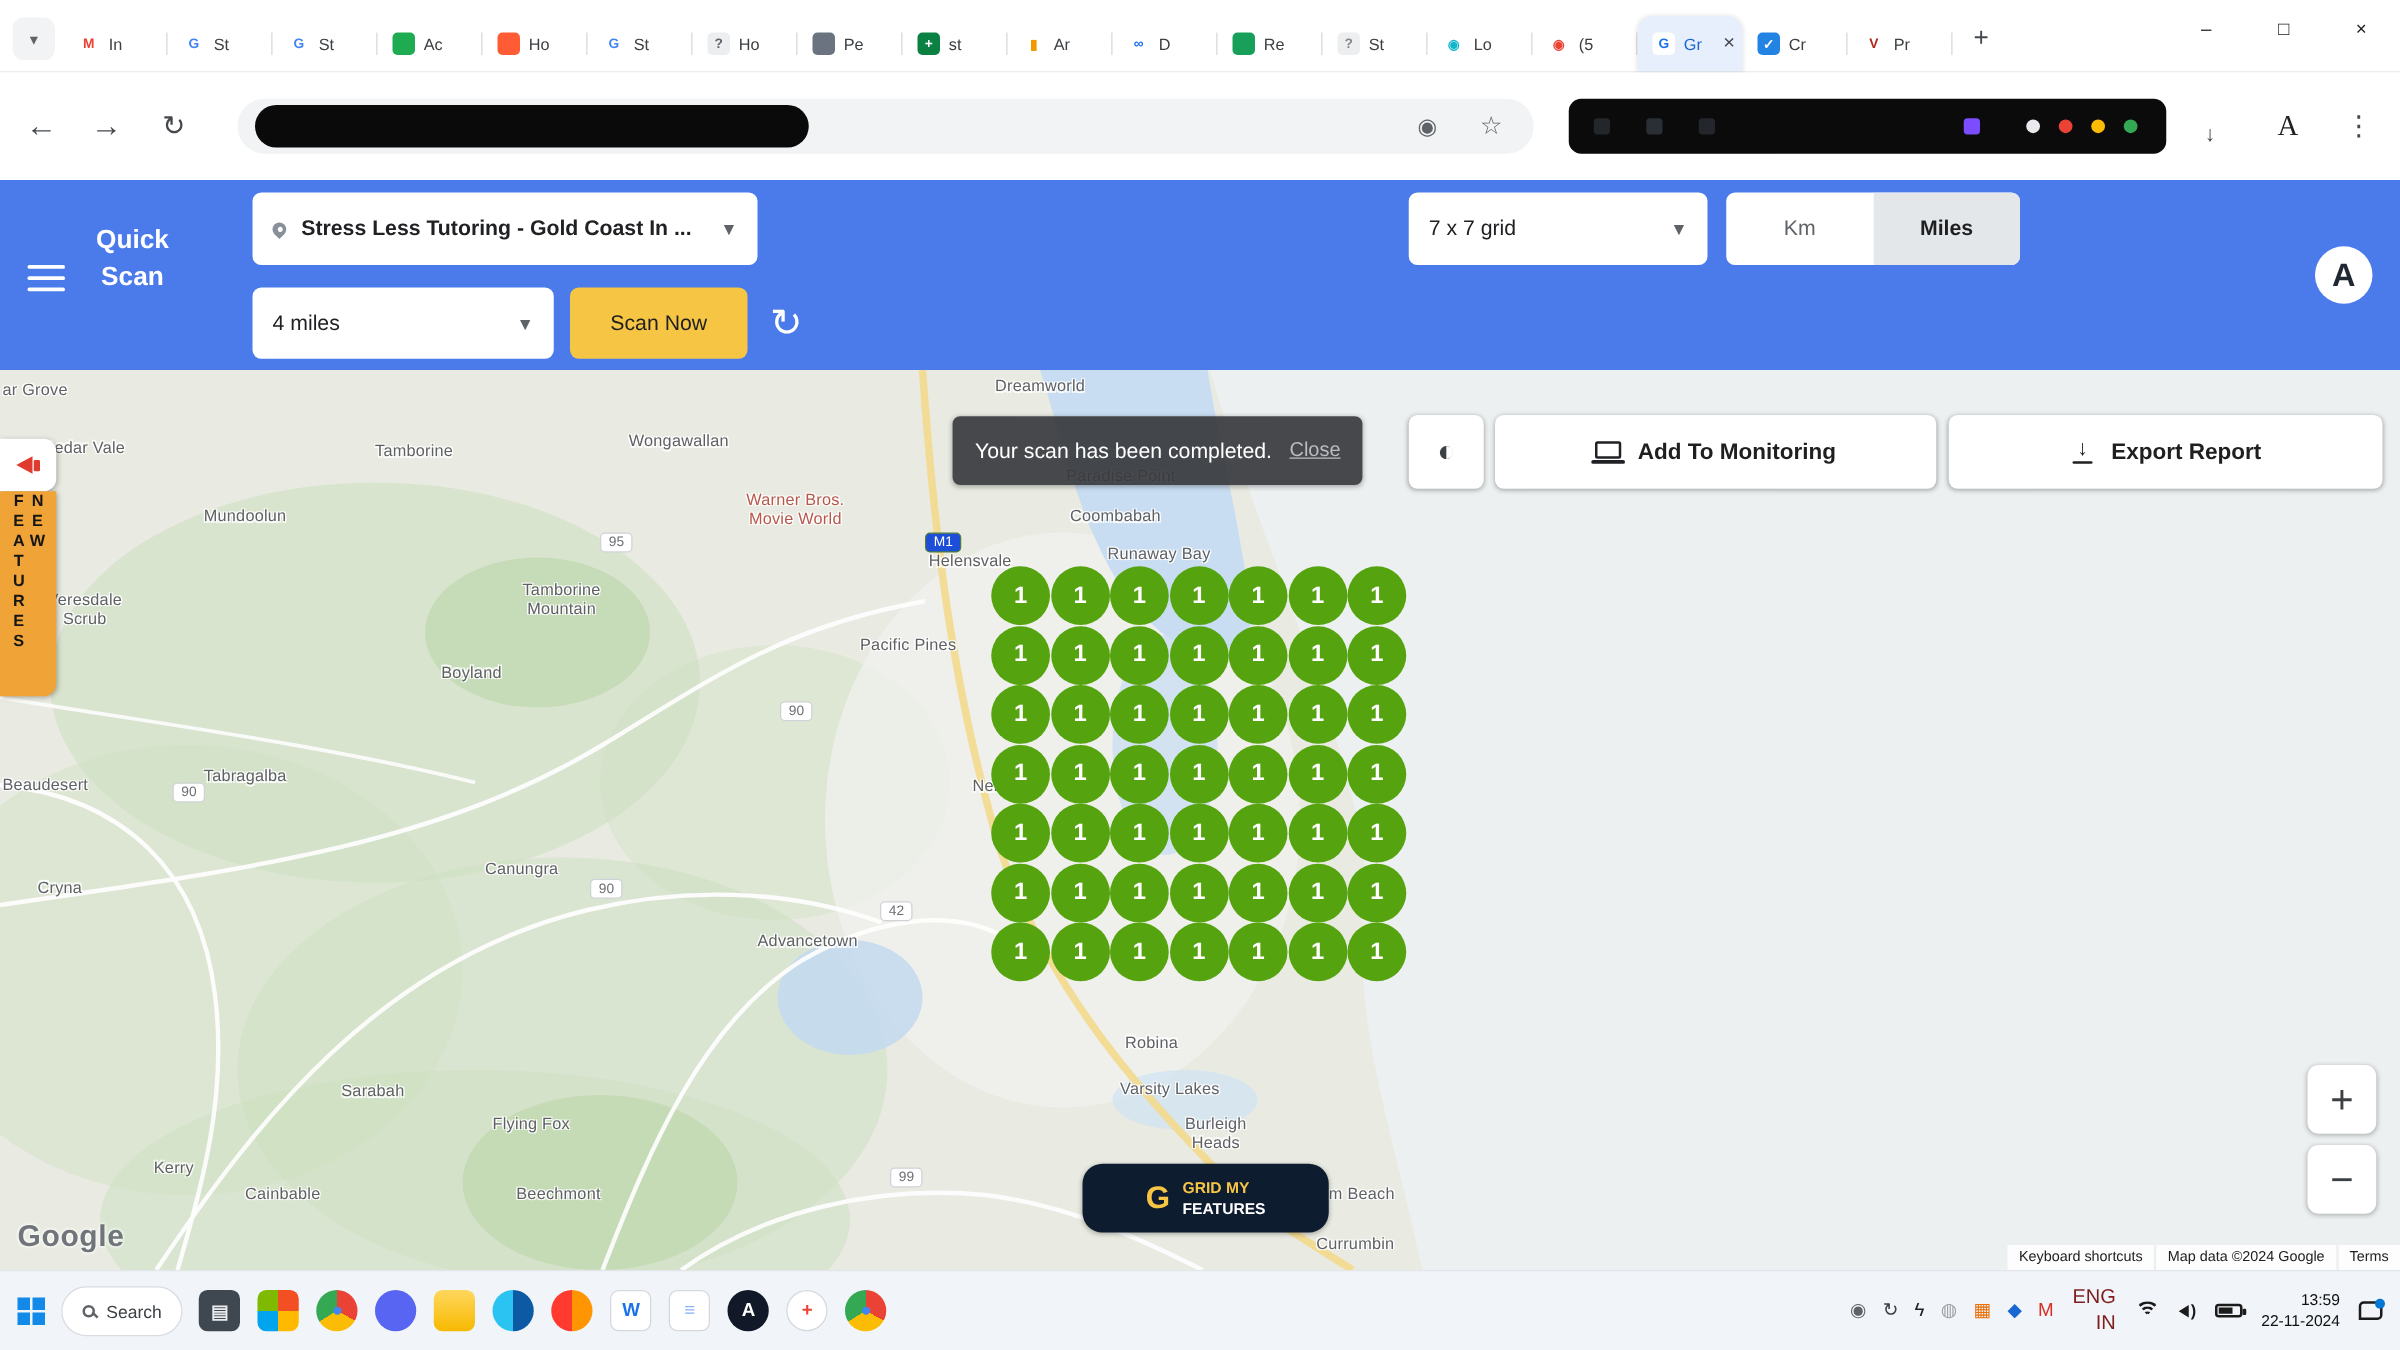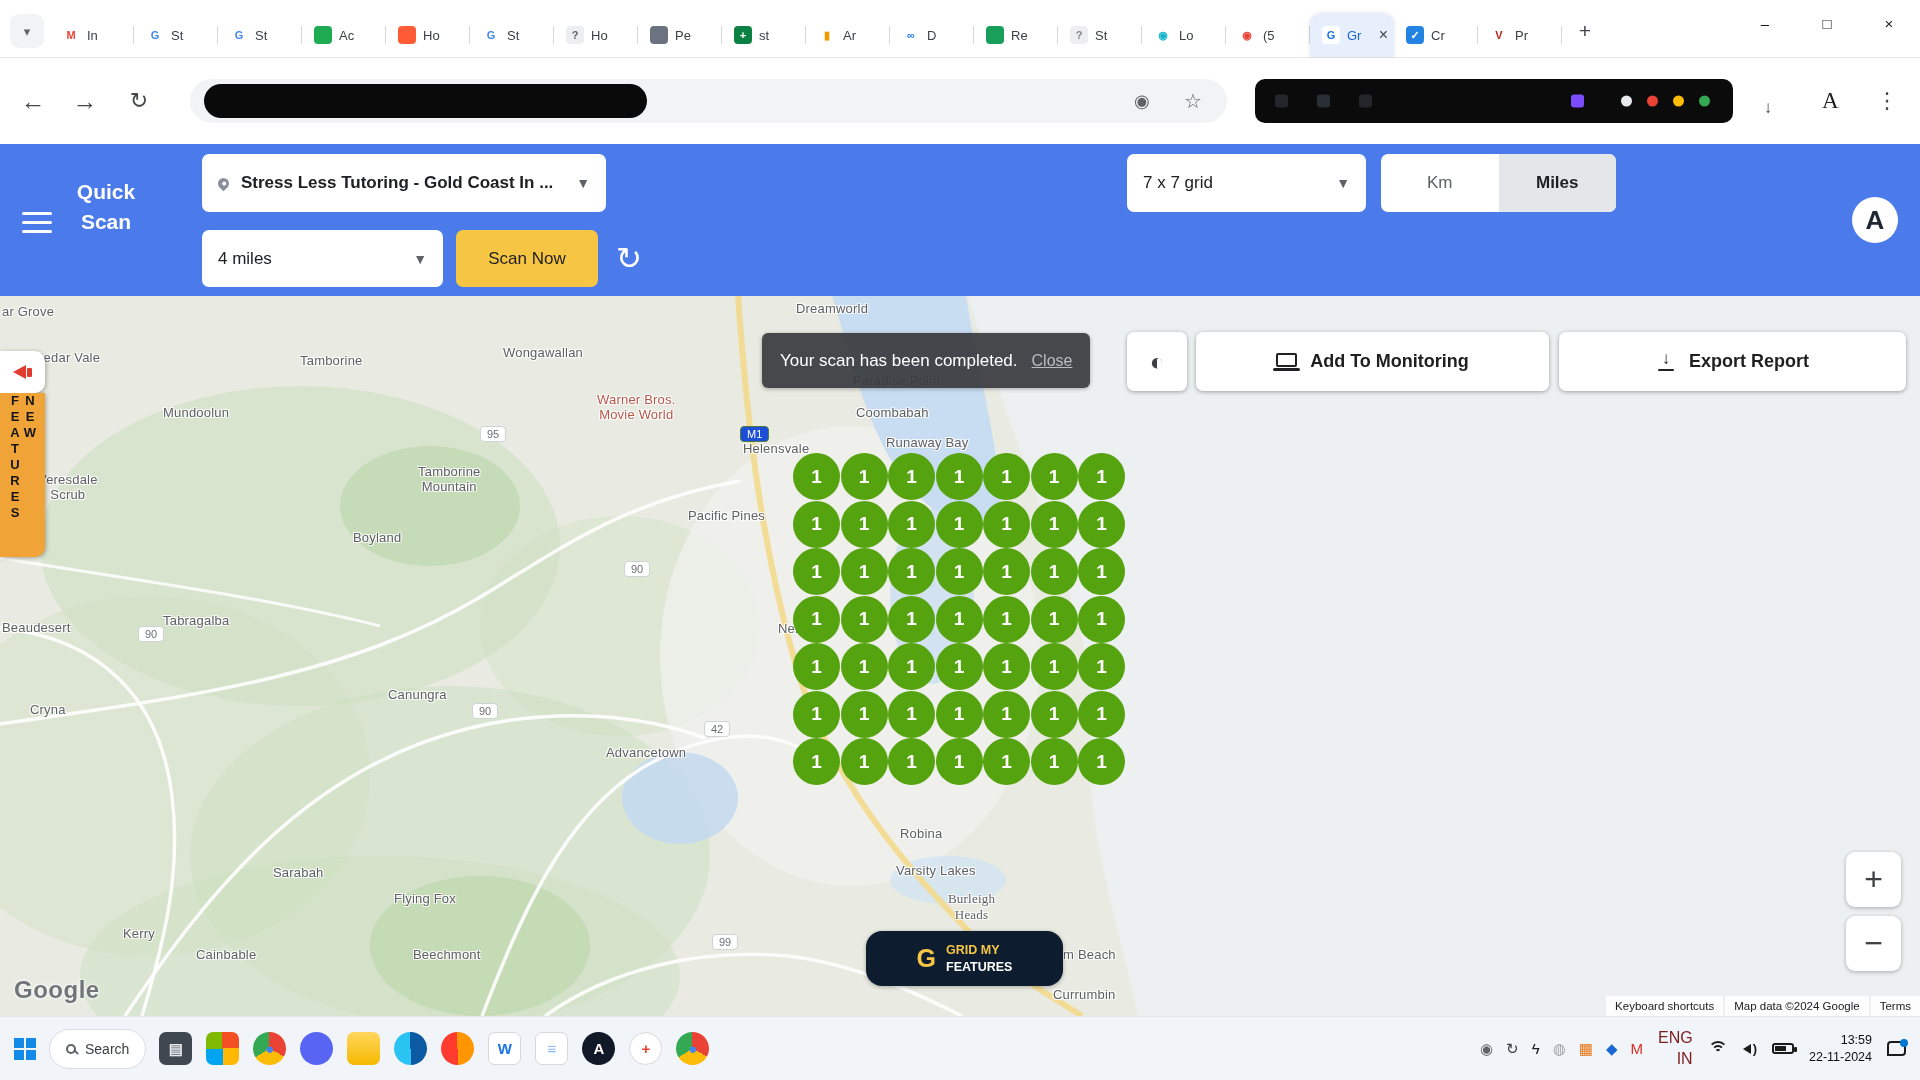--- a/index.html
+++ b/index.html
@@ -391,21 +391,21 @@
         <div class="maplabel" style="left: 413px; top: 651px;">Beechmont</div>
 
         <div class="maplabel" style="left: 196px; top: 651px;">Cainbable</div>
 
         <div class="maplabel" style="left: 123px; top: 630px;">Kerry</div>
 
         <div class="maplabel" style="left: 900px; top: 506px; margin-top: 24px;">Robina</div>
 
         <div class="maplabel" style="left: 896px; top: 567px;">Varsity Lakes</div>
 
-        <div class="maplabel center" style="left: 948px; top: 595px; font-family: Liberation Serif, serif;">Burleigh
+        <div class="maplabel center" style="left: 948px; top: 595px;">Burleigh
 Heads</div>
 
         <div class="maplabel" style="left: 1060px; top: 651px;">lm Beach</div>
 
         <div class="maplabel" style="left: 1053px; top: 691px;">Currumbin</div>
       </div>
 
     <div>
 
         <div class="shield" style="left: 480px; top: 130px;">95</div>

